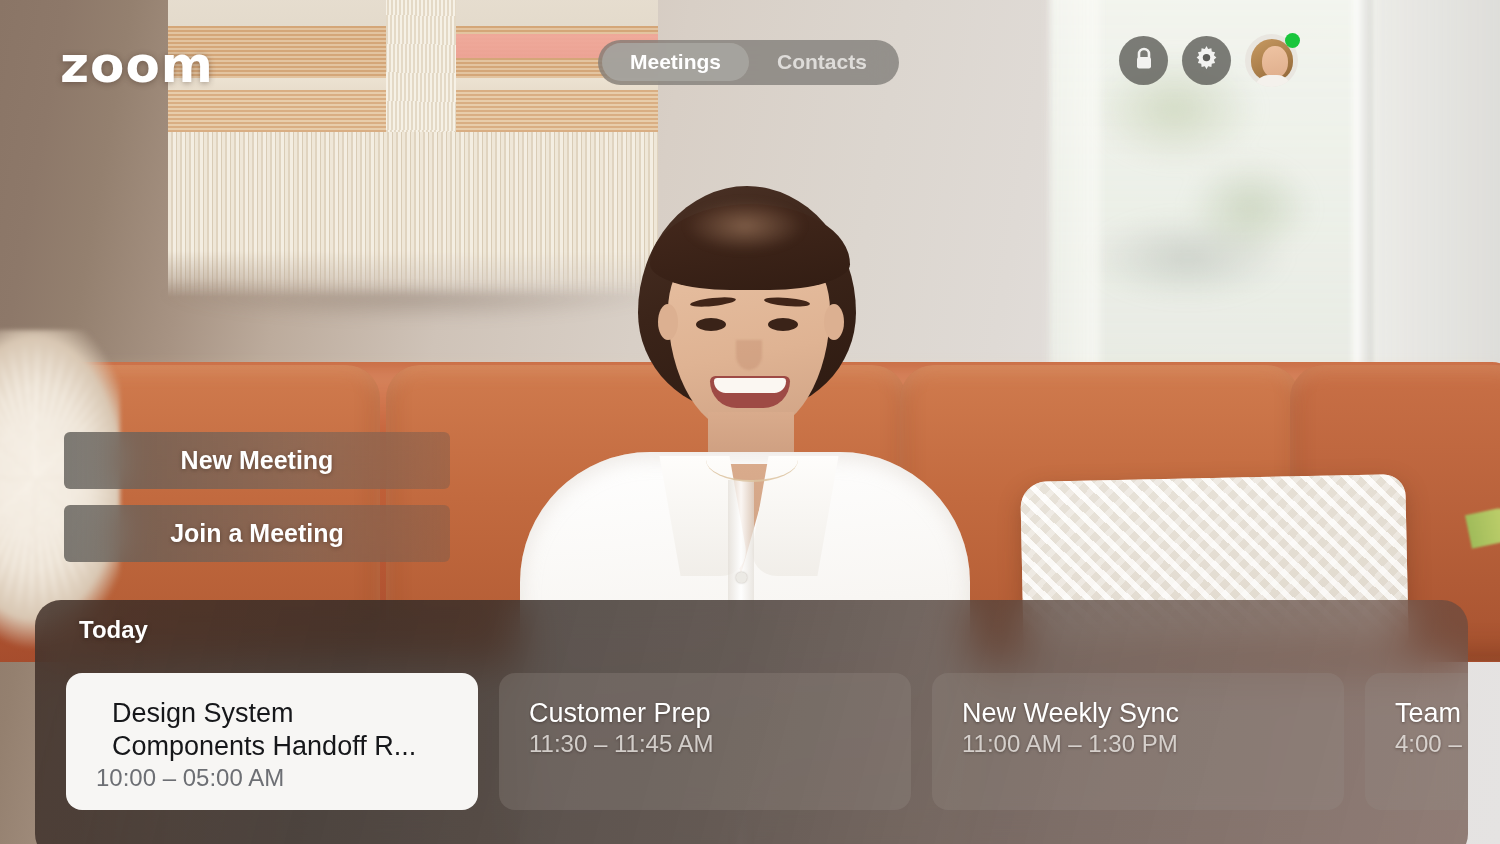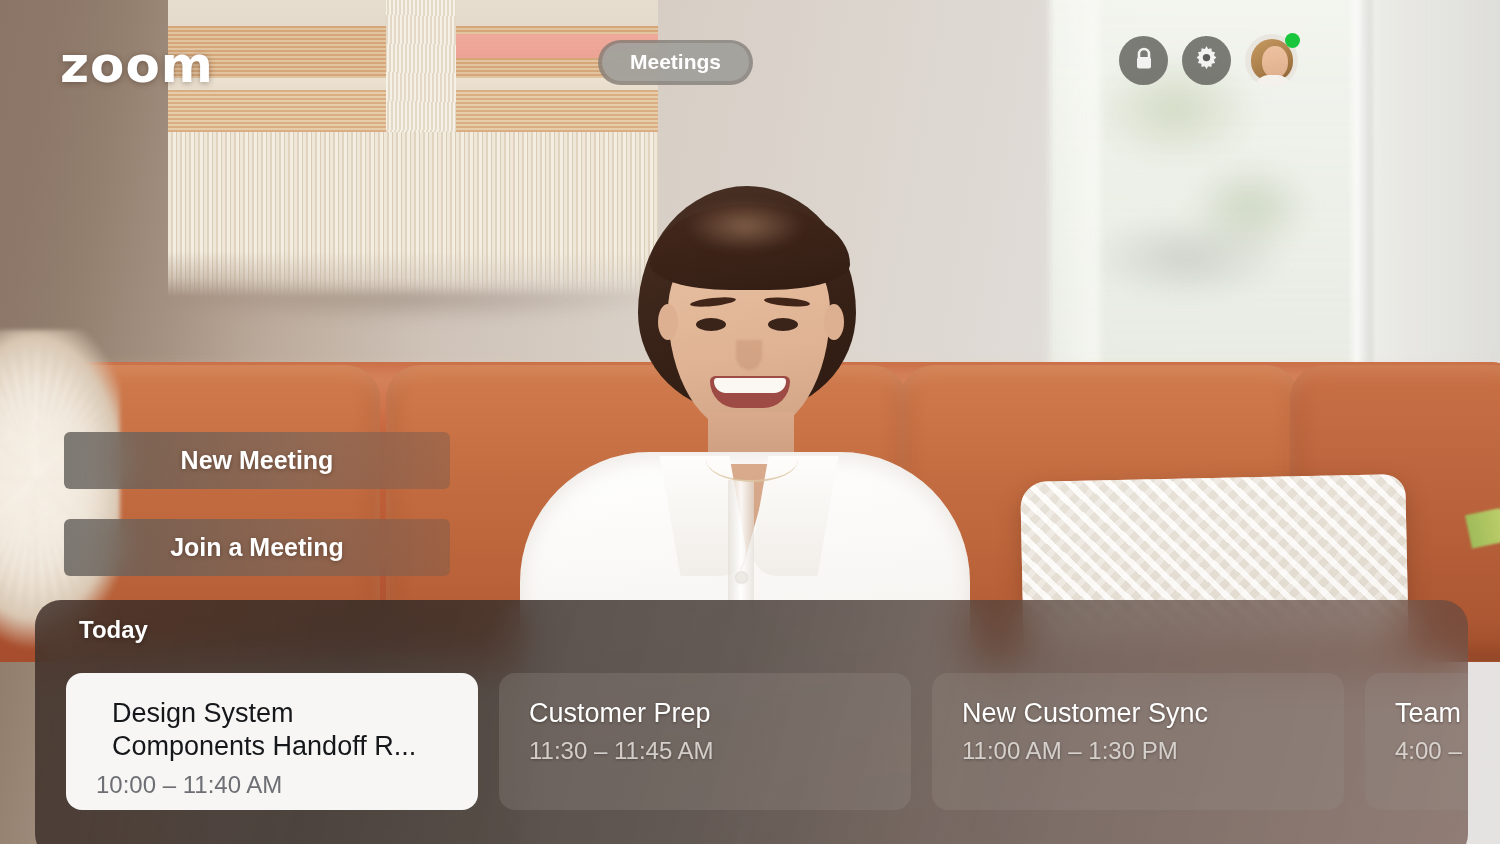--- a/index.html
+++ b/index.html
@@ -382,21 +382,21 @@
     background: linear-gradient(90deg, rgba(96,93,88,.80), rgba(110,100,92,.62) 60%, rgba(120,92,78,.45));
     backdrop-filter: blur(16px);
     display: flex; align-items: center; justify-content: center;
     color: #ffffff;
     font-size: 25px;
     font-weight: 700;
     cursor: pointer;
     user-select: none;
     text-shadow: 0 1px 4px rgba(40,25,18,.4);
   }
-  .action-btn + .action-btn { margin-top: 30px; }
+  .action-btn + .action-btn { margin-top: 16px; }
 
   
   .panel {
     position: absolute;
     left: 35px; top: 600px;
     width: 1433px; height: 260px;
     border-radius: 26px;
     background: linear-gradient(105deg,
       rgba(58,44,38,.80) 0%, rgba(52,44,40,.84) 22%,
       rgba(64,52,46,.80) 48%, rgba(86,66,58,.72) 72%,
@@ -426,21 +426,20 @@
   .card-title {
     font-size: 27px;
     font-weight: 500;
     line-height: 1.24;
     color: #ffffff;
     text-shadow: 0 1px 3px rgba(30,20,15,.45);
     overflow: hidden;
   }
   .card.selected .card-title { color: #16171a; text-shadow: none; font-weight: 400; margin-left: 16px; }
   .card-time {
-    margin-top: 7px;
     font-size: 24px;
     font-weight: 400;
     color: rgba(236,232,228,.82);
     text-shadow: 0 1px 3px rgba(30,20,15,.4);
   }
   .card.selected .card-time { color: #6d6f74; text-shadow: none; }
 </style>
 </head>
 <body>
 
@@ -503,20 +502,21 @@
       <div class="necklace"></div>
     </div>
   </div>
 
   <div class="topbar">
 
     <div class="logo">zoom</div>
 
     <div class="segmented">
       <div class="seg active">Meetings</div>
+      <div class="seg">Contacts</div>
     </div>
 
     <div class="tb-right">
 
       <div class="circle-btn">
         <span>
           <svg width="24" height="26" viewBox="0 0 24 26">
             <path d="M7 11V8a5 5 0 0 1 10 0v3" fill="none" stroke="#f2f2f0" stroke-width="2.6" stroke-linecap="round"></path>
             <rect x="5" y="11" width="14" height="11.5" rx="2.2" fill="#f2f2f0"></rect>
           </svg>
@@ -549,30 +549,30 @@
     <div class="action-btn">Join a Meeting</div>
   </div>
 
   <div class="panel">
     <div class="panel-title">Today</div>
 
     <div class="cards">
 
       <div class="card selected">
         <div class="card-title">Design System Components Handoff R...</div>
-        <div class="card-time">10:00 – 11:40 AM</div>
+        <div class="card-time">10:00 – 05:00 AM</div>
       </div>
 
       <div class="card">
         <div class="card-title">Customer Prep</div>
         <div class="card-time">11:30 – 11:45 AM</div>
       </div>
 
       <div class="card">
-        <div class="card-title">New Customer Sync</div>
+        <div class="card-title">New Weekly Sync</div>
         <div class="card-time">11:00 AM – 1:30 PM</div>
       </div>
 
       <div class="card">
         <div class="card-title">Team Weekly</div>
         <div class="card-time">4:00 – 5:00 PM</div>
       </div>
 
     </div>
   </div>

